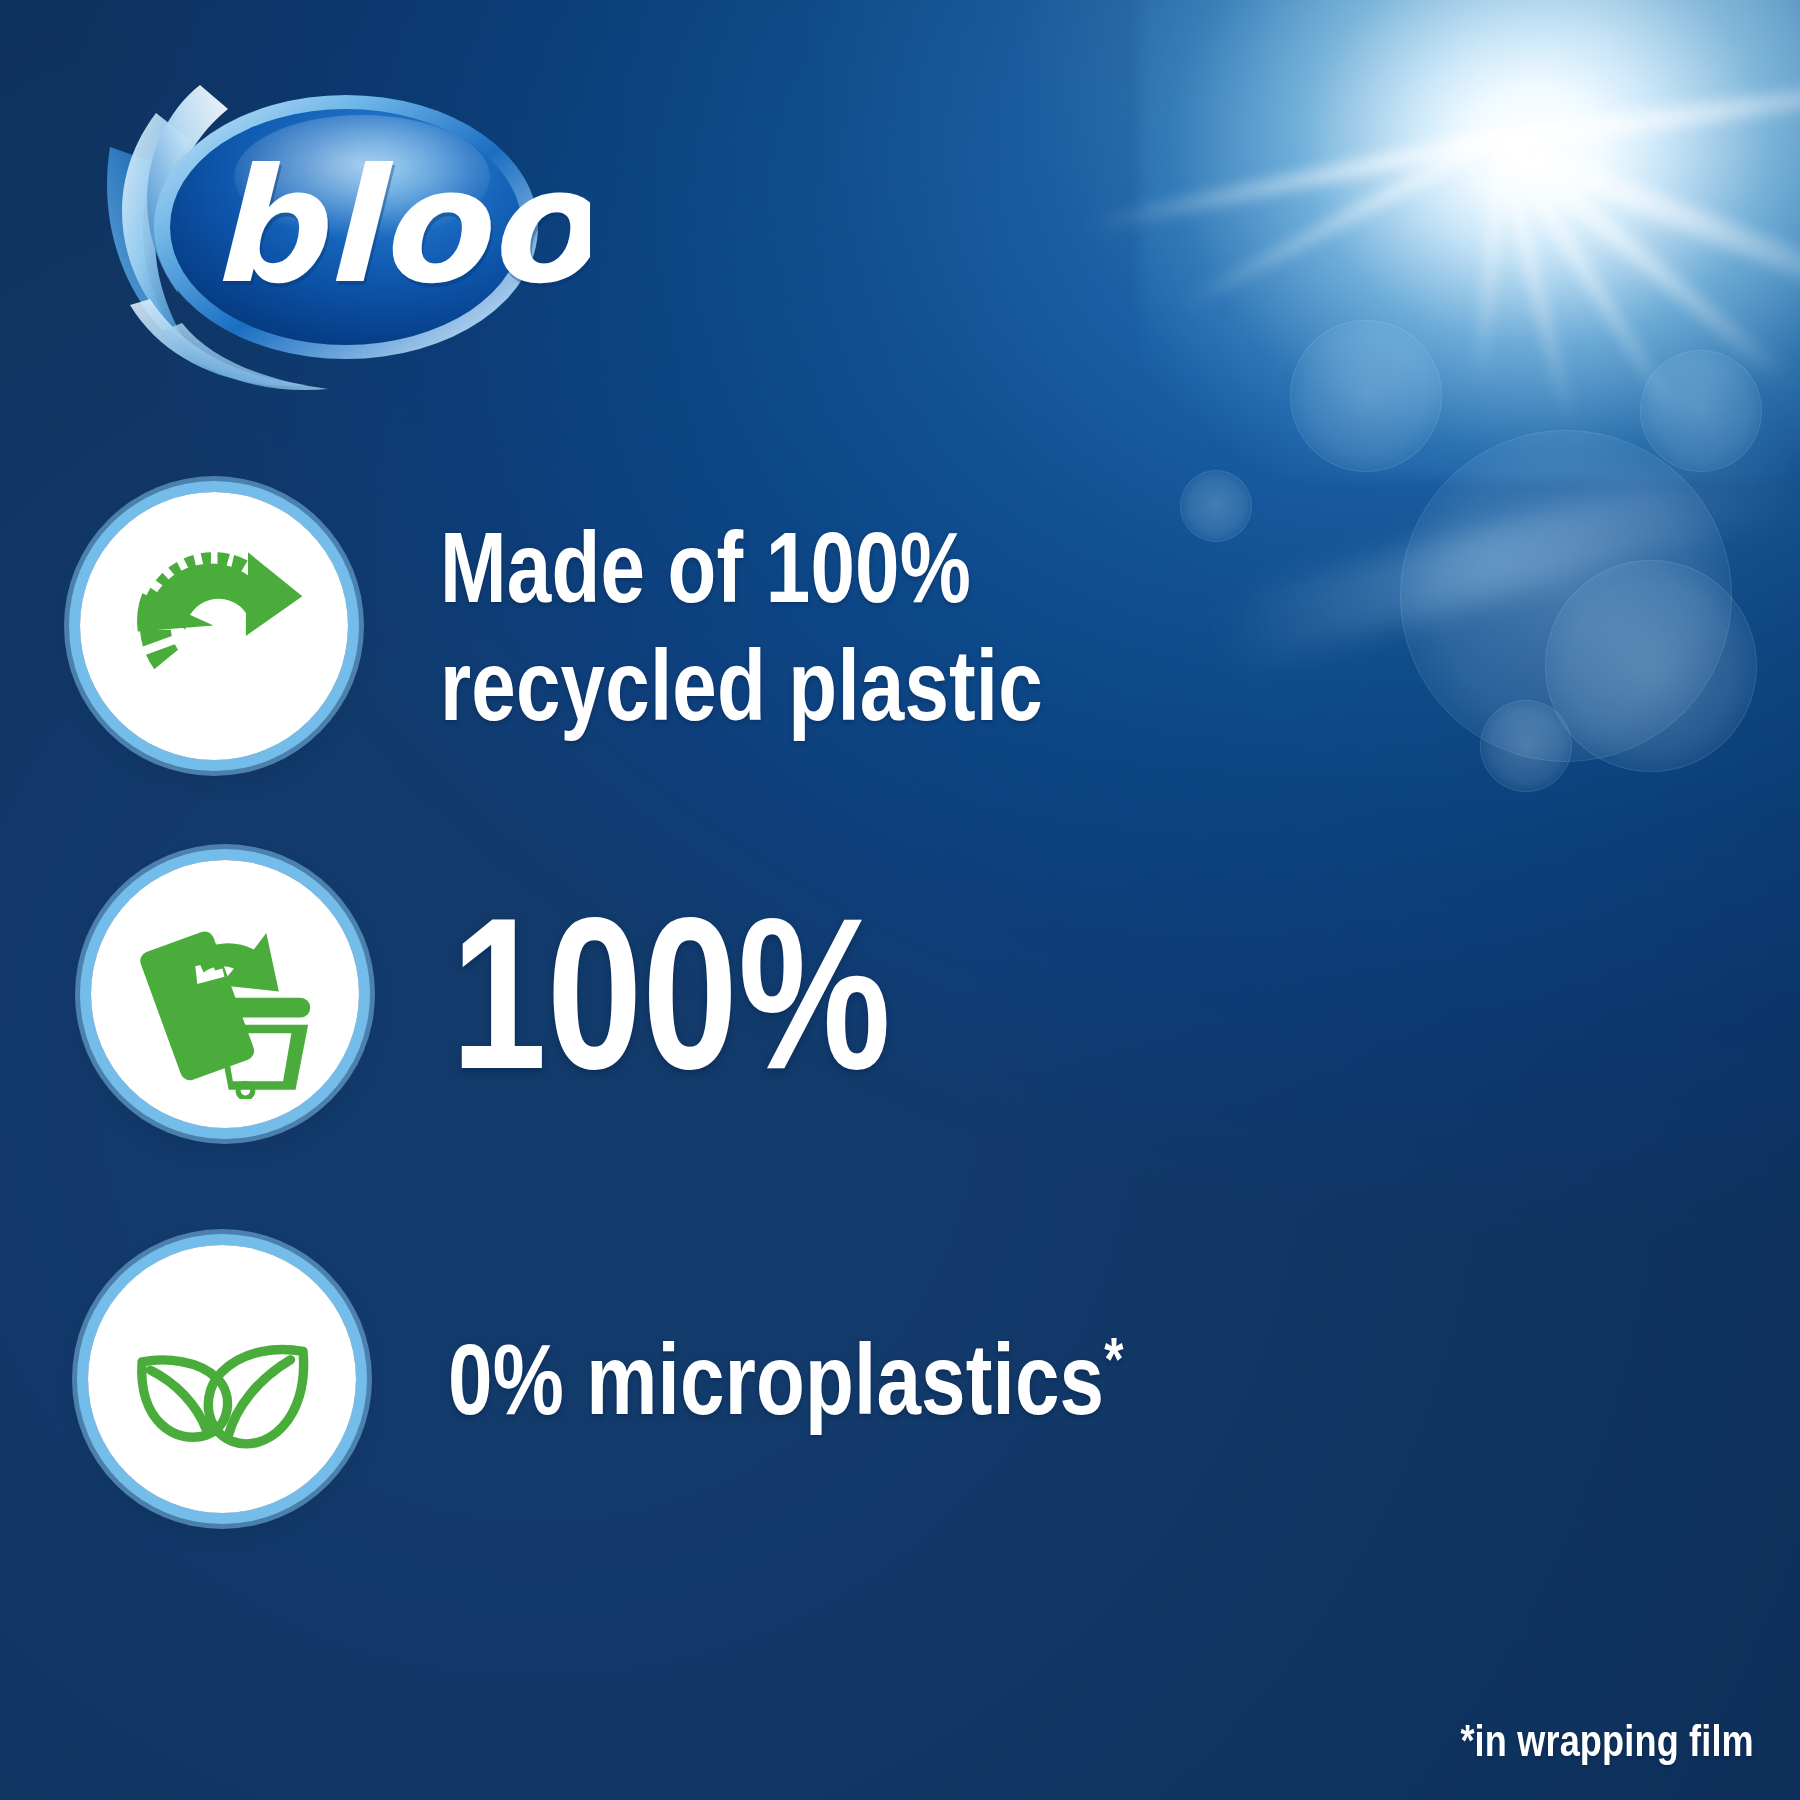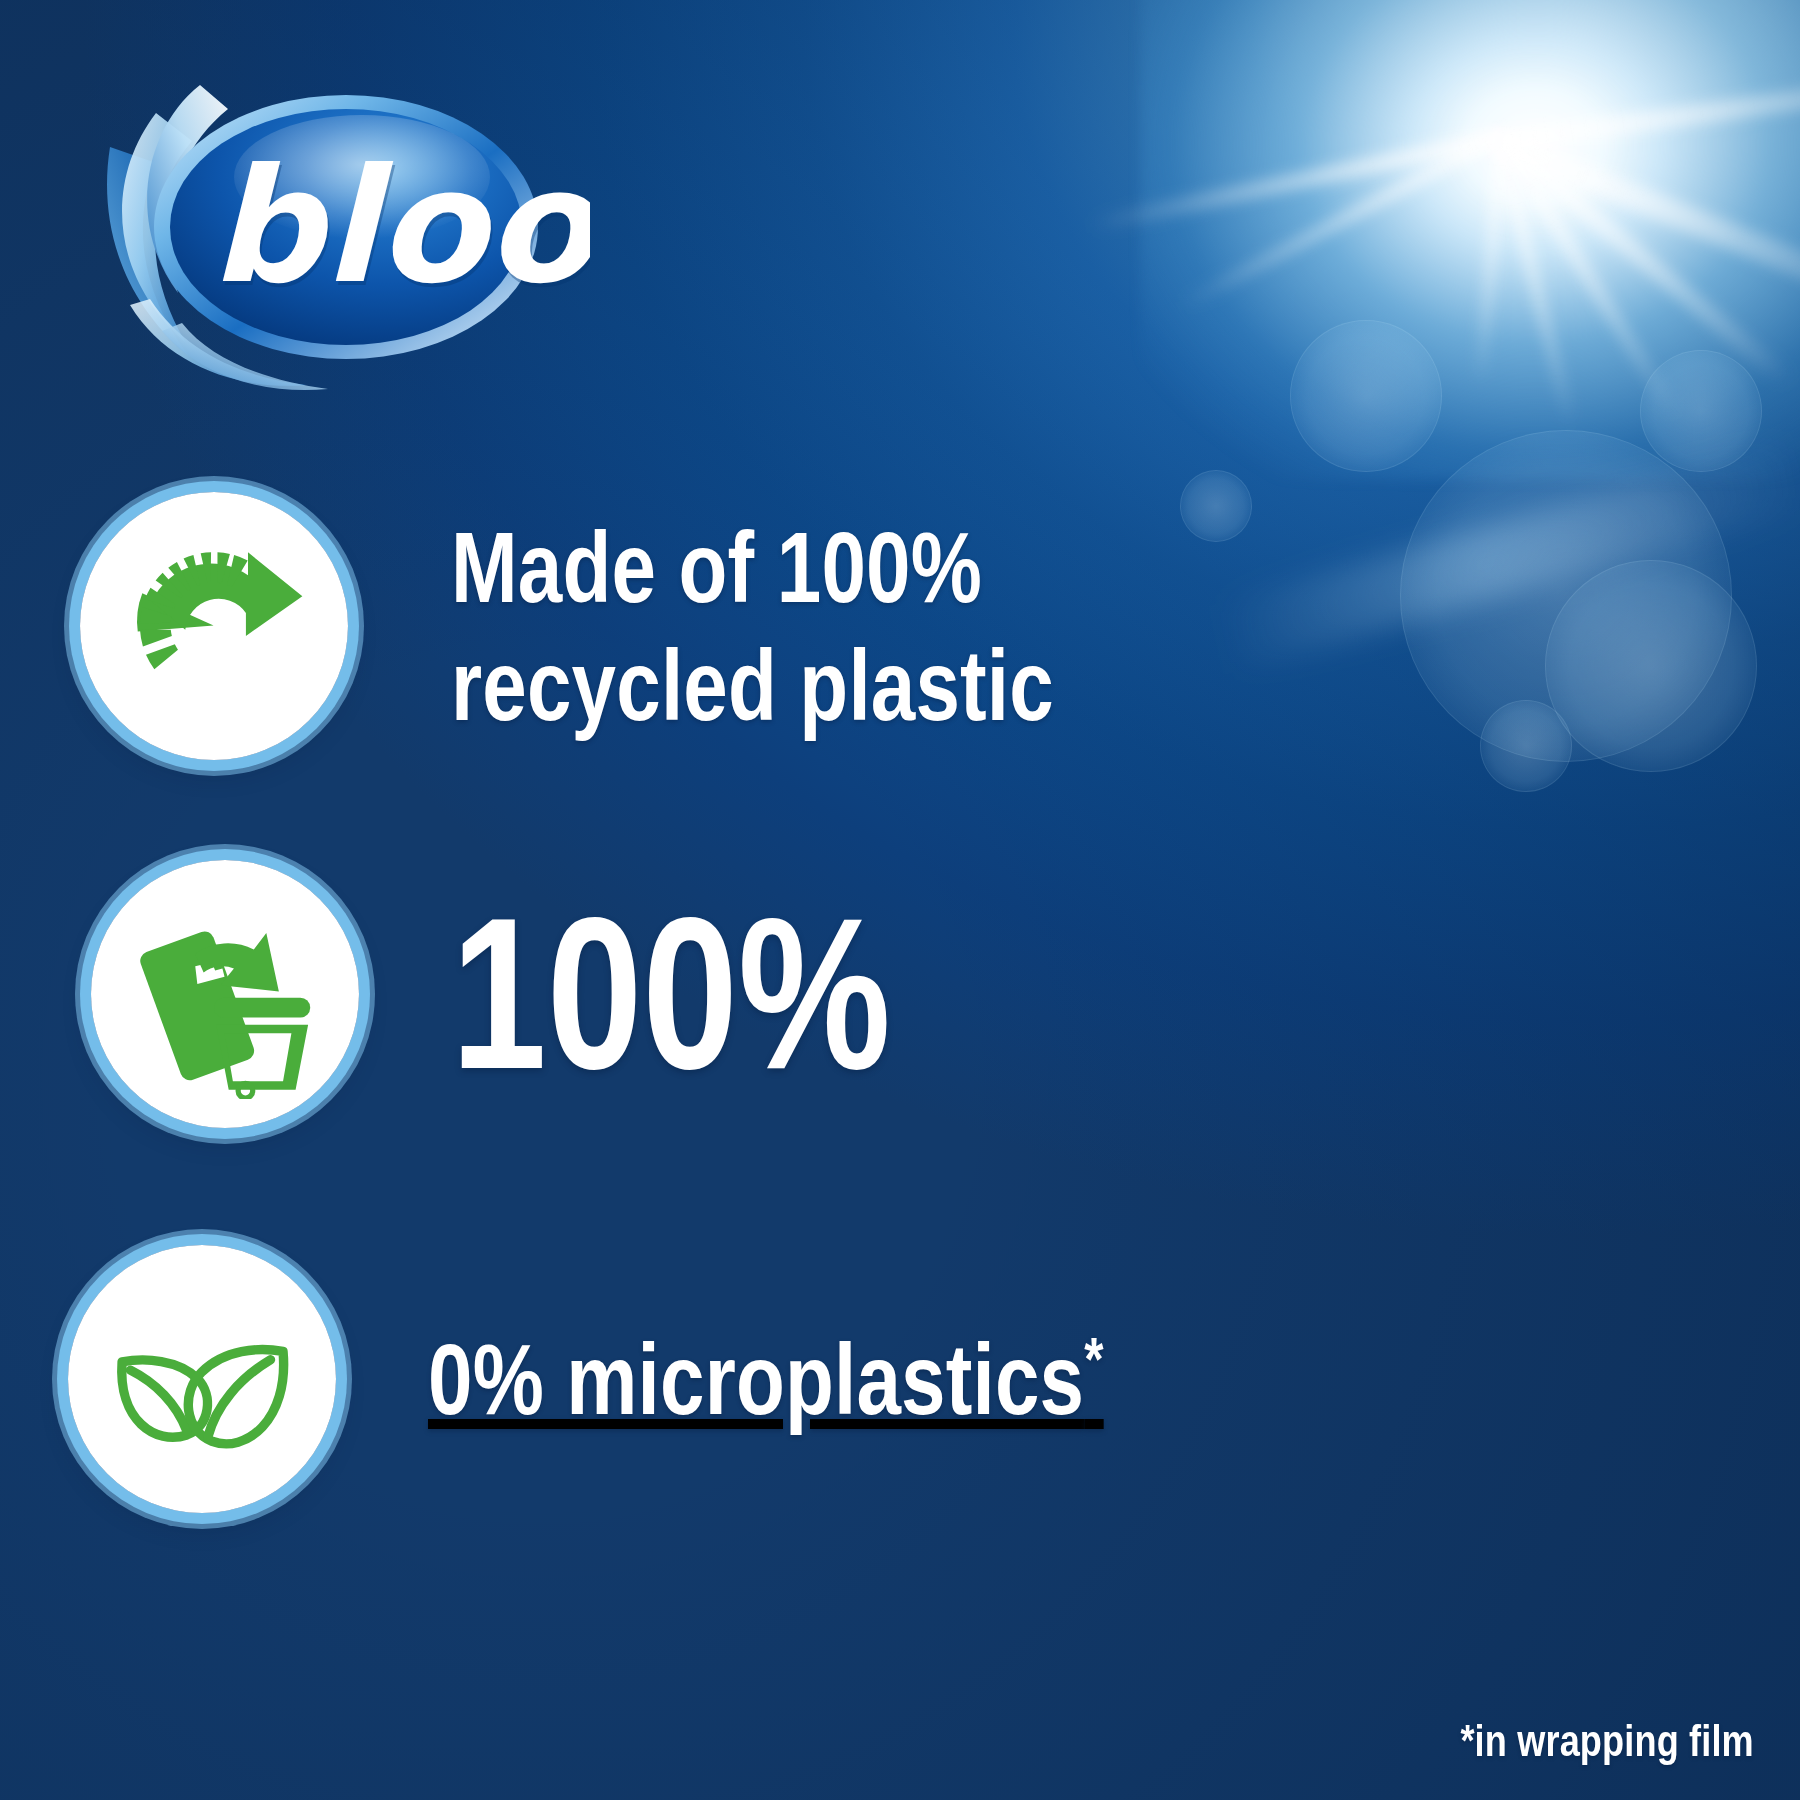--- a/index.html
+++ b/index.html
@@ -55,23 +55,23 @@
     background:linear-gradient(95deg, rgba(255,255,255,0) 0%, rgba(200,235,255,.30) 45%, rgba(255,255,255,.12) 70%, rgba(255,255,255,0) 100%);
     filter:blur(14px);transform:rotate(-16deg);
   }
 
   
   .logo{position:absolute;left:70px;top:55px;width:520px;height:340px;}
   .logo svg{width:100%;height:100%;display:block;}
 
   
   .row{position:absolute;display:flex;align-items:center;}
-  .row1{left:80px;top:492px;gap:11px;}
+  .row1{left:80px;top:492px;}
   .row2{left:91px;top:860px;}
-  .row3{left:68px;top:1245px;text-decoration:underline;}
+  .row3{left:88px;top:1245px;}
 
   .disc{
     position:relative;width:268px;height:268px;border-radius:50%;
     background:
       radial-gradient(circle at 50% 46%, #ffffff 0%, #ffffff 88%, #fbfdff 100%);
     box-shadow:
       0 0 0 10px rgba(255,255,255,0.00),
       0 0 0 11px #74bdea,
       0 0 0 16px rgba(126,190,232,0.55),
       0 10px 26px rgba(4,26,56,.35);

